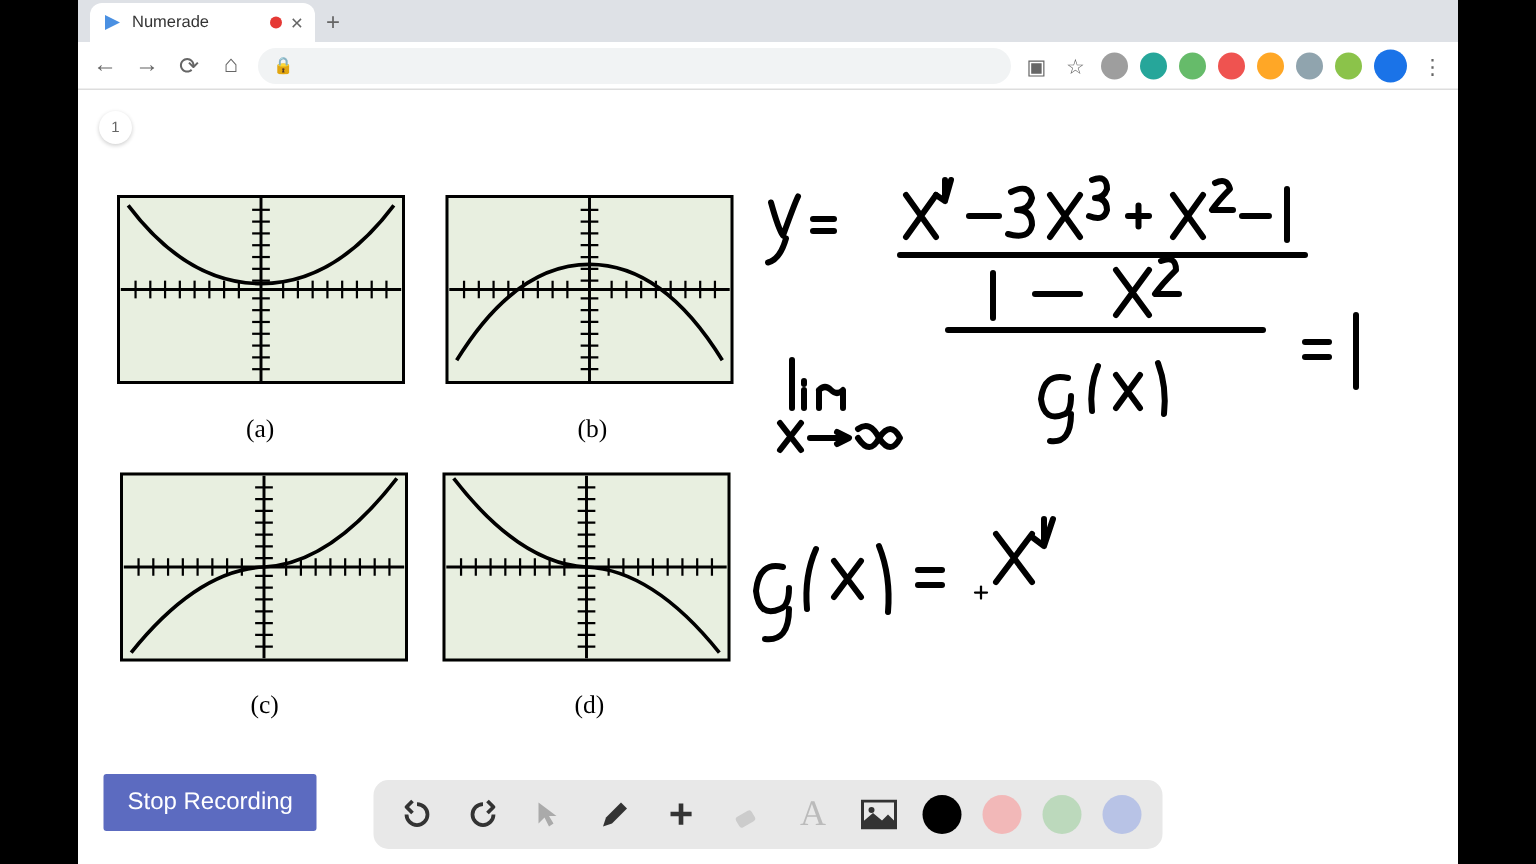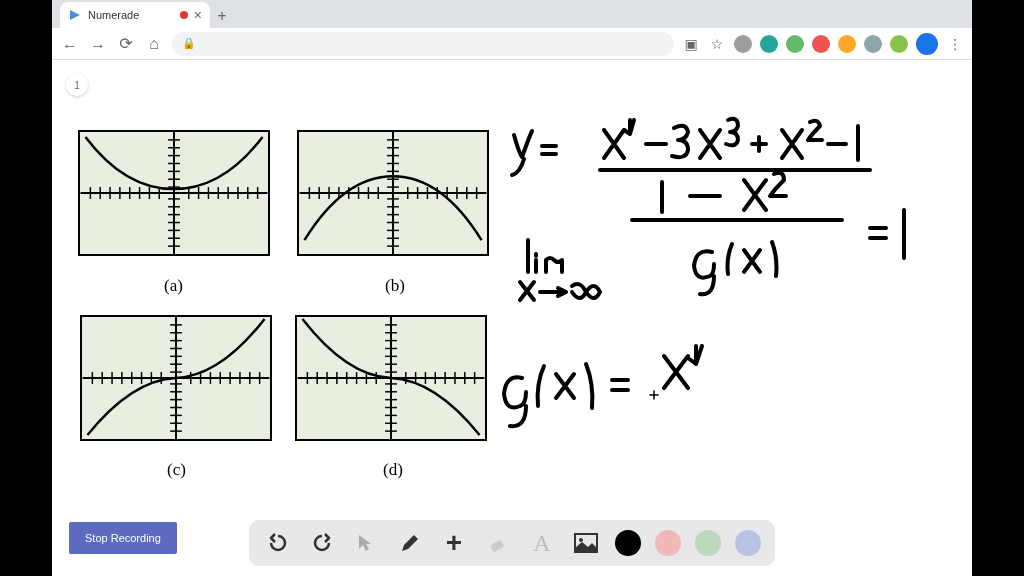--- a/index.html
+++ b/index.html
@@ -29,21 +29,21 @@
   
   .graph { position: absolute; background: #e8efe0; border: 2px solid #000; }
   .graph-a { left: 26px; top: 70px; width: 192px; height: 126px; }
   .graph-b { left: 245px; top: 70px; width: 192px; height: 126px; }
   .graph-c { left: 28px; top: 255px; width: 192px; height: 126px; }
   .graph-d { left: 243px; top: 255px; width: 192px; height: 126px; }
   .graph-label { position: absolute; font-size: 17px; color: #000; font-family: Georgia, serif; }
   
   .handwriting { position: absolute; left: 0; top: 0; width: 920px; height: 516px; pointer-events: none; }
   
-  .stop-rec { position: absolute; left: 17px; bottom: 22px; background: #5c6bc0; color: #fff; border: none; padding: 10px 16px; font-size: 11px; border-radius: 2px; cursor: pointer; }
+  .stop-rec { position: absolute; left: 17px; bottom: 22px; background: #5c6bc0; color: #fff; border: none; padding: 10px 16px; font-size: 16px; border-radius: 2px; cursor: pointer; }
   
   .toolbar { position: absolute; left: 50%; transform: translateX(-50%); bottom: 10px; background: #e8e8e8; border-radius: 10px; padding: 8px 14px; display: flex; align-items: center; gap: 14px; }
   .tool-btn { width: 30px; height: 30px; display: flex; align-items: center; justify-content: center; font-size: 20px; color: #333; cursor: pointer; }
   .color-swatch { width: 26px; height: 26px; border-radius: 50%; cursor: pointer; }
 </style>
 </head>
 <body>
 
 <div class="browser-window">
 

